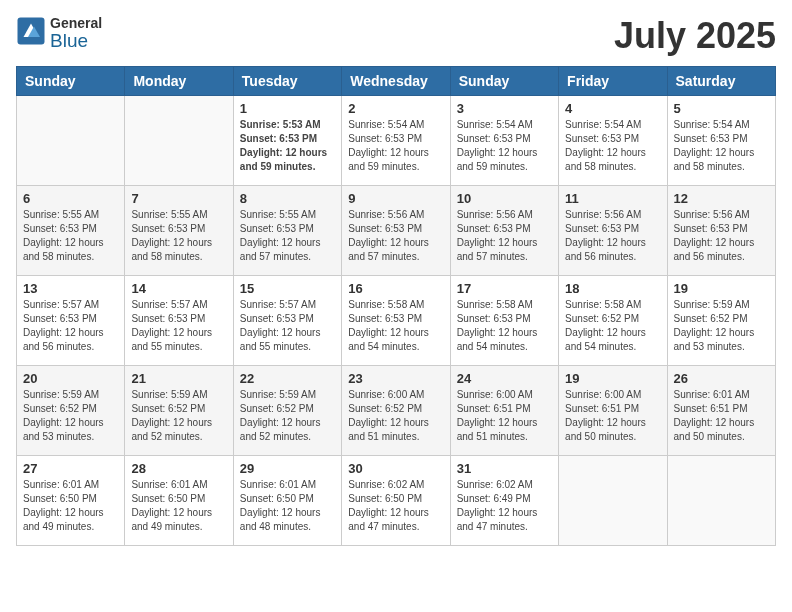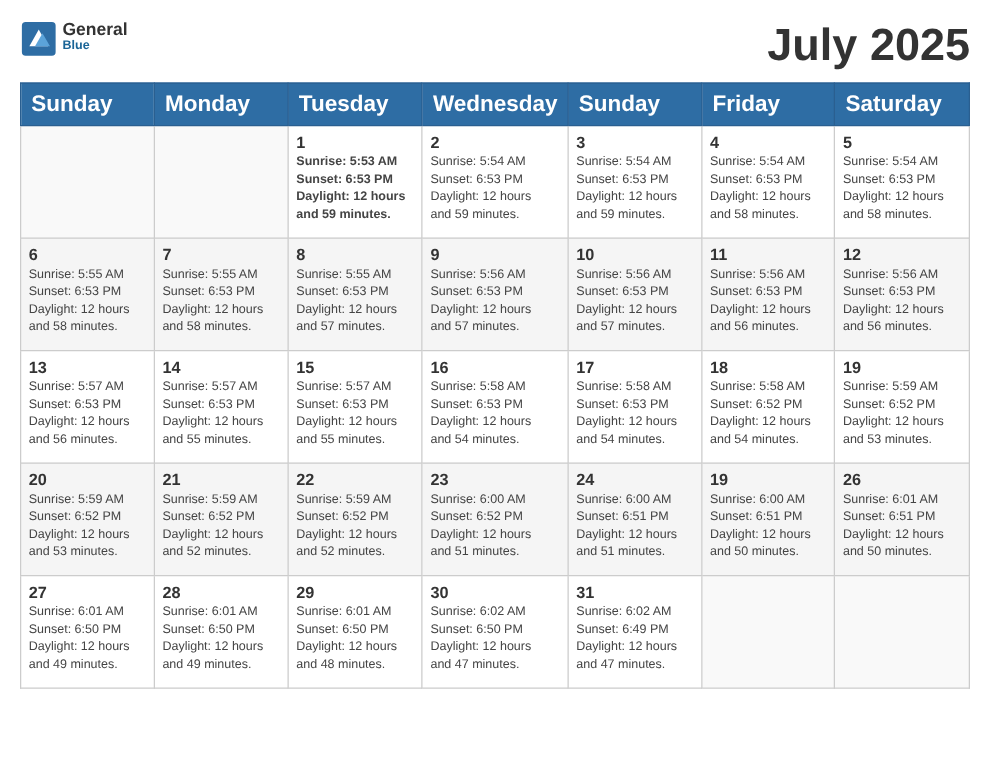--- a/index.html
+++ b/index.html
@@ -24,22 +24,22 @@
       display: flex;
       flex-direction: column;
       line-height: 1.1;
     }
     .logo-general {
       font-size: 14px;
       font-weight: bold;
       color: #333;
     }
     .logo-blue {
-      font-size: 10px;
-      font-weight: bold;
+      font-size: 19px;
+      font-weight: normal;
       color: #1a6496;
     }
     .logo-icon {
       width: 30px;
       height: 30px;
     }
     .title-section {
       text-align: right;
     }
     .month-title {
@@ -55,21 +55,21 @@
     .calendar {
       width: 100%;
       border-collapse: collapse;
       border: 1px solid #ccc;
     }
     .calendar th {
       background: #2e6da4;
       color: #fff;
       text-align: left;
       padding: 6px 8px;
-      font-size: 18px;
+      font-size: 14px;
       font-weight: bold;
       border: 1px solid #2a5f90;
     }
     .calendar td {
       vertical-align: top;
       border: 1px solid #ccc;
       padding: 5px 6px;
       width: 14.28%;
       height: 90px;
       background: #fff;

